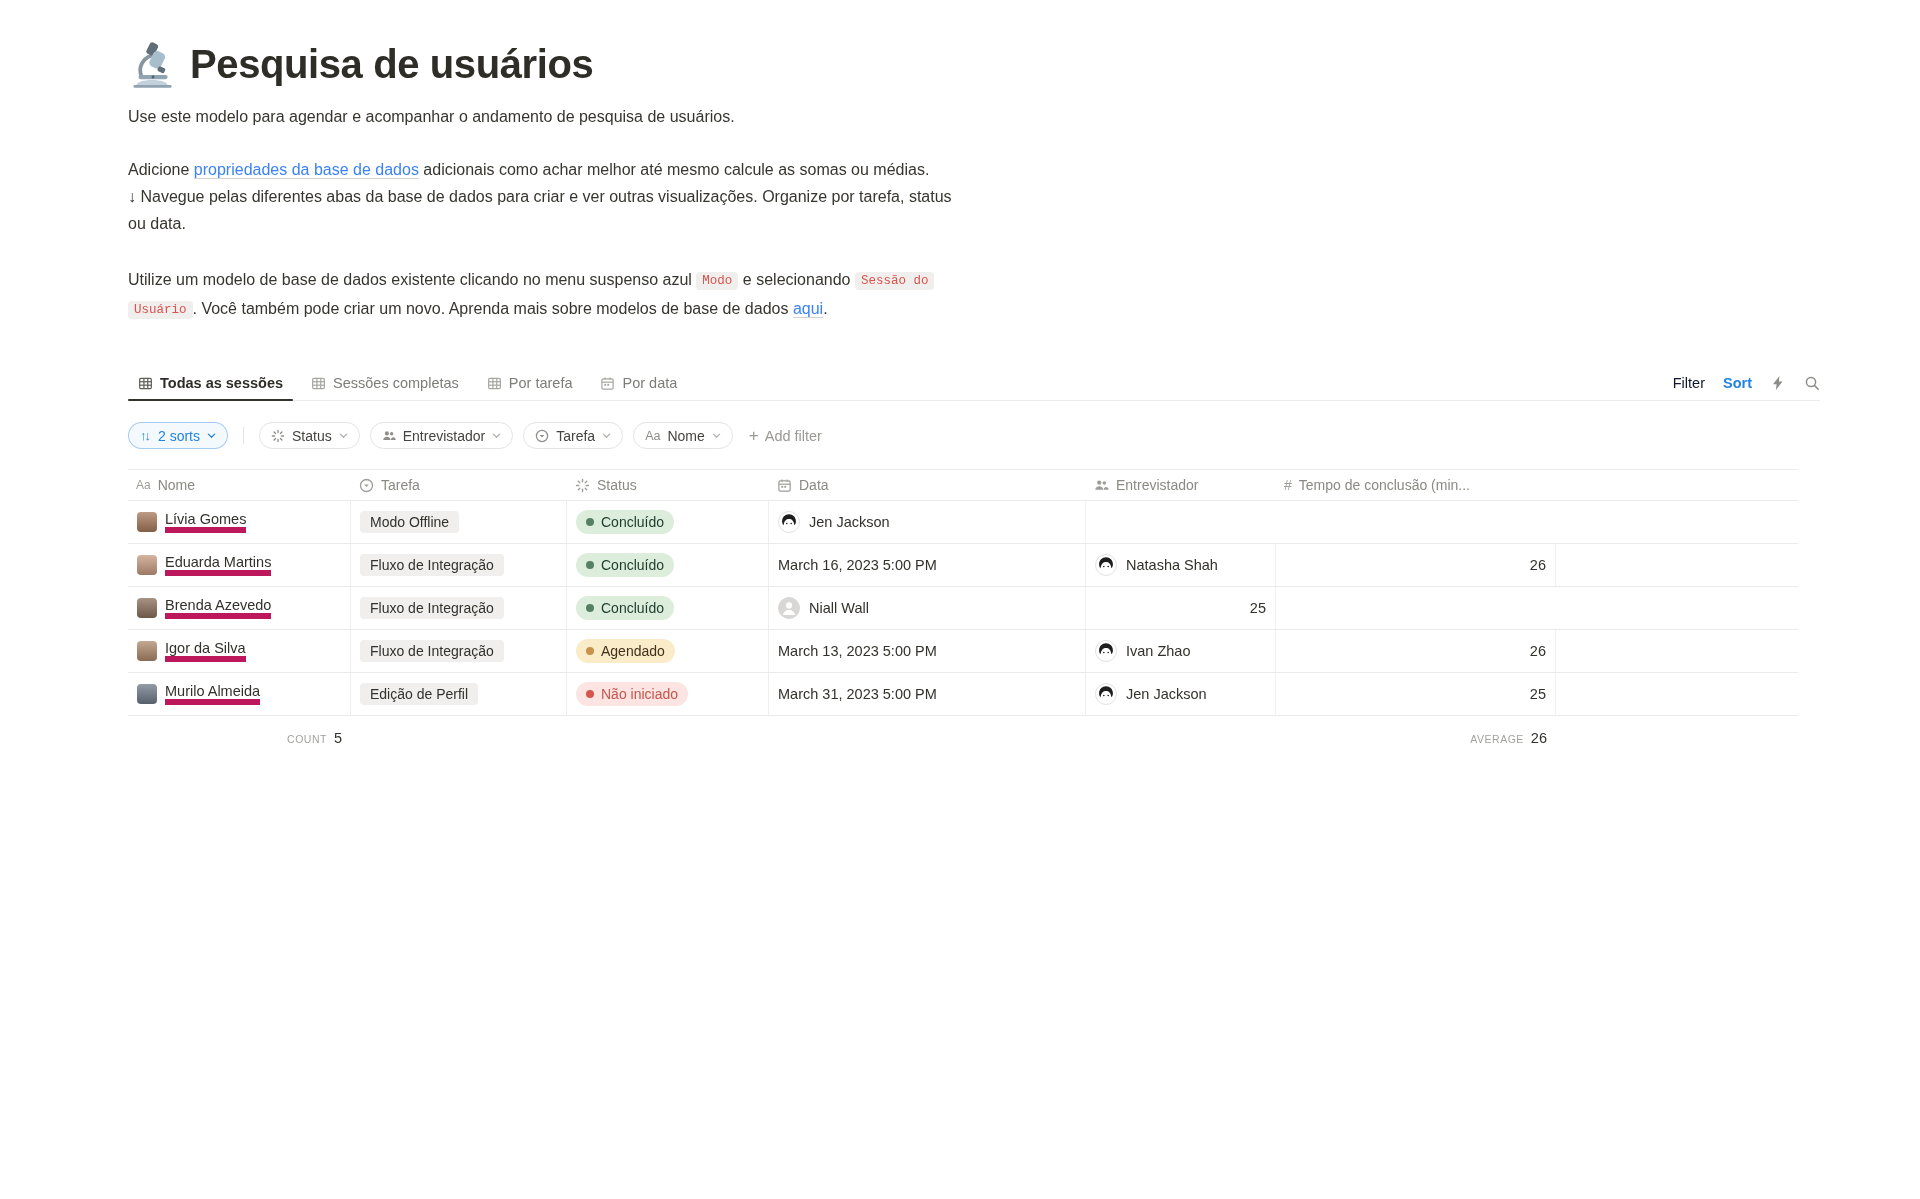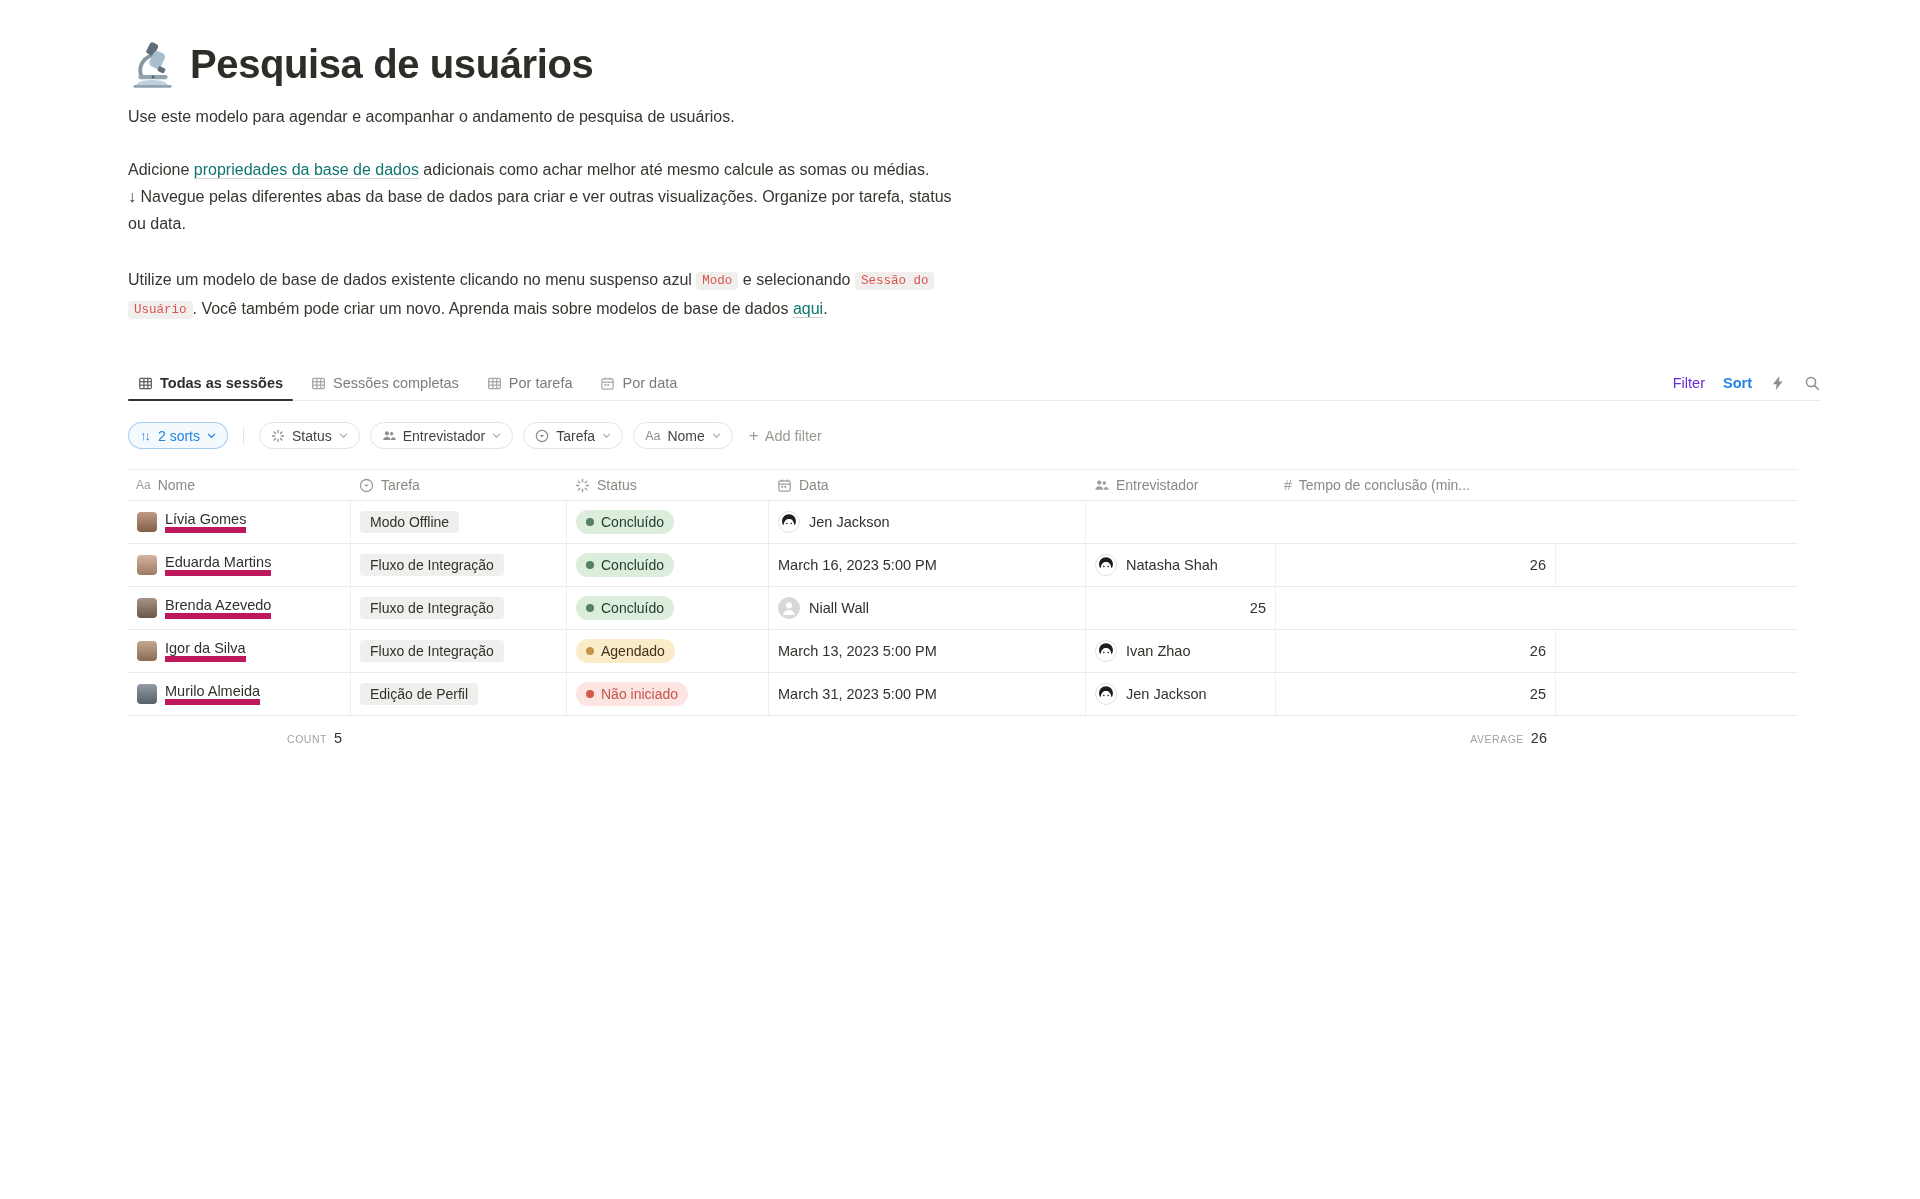--- a/index.html
+++ b/index.html
@@ -13,34 +13,34 @@
   h1.page-title { font-size:40px; font-weight:700; letter-spacing:-0.4px; color:#2F2D28; }
 
   .subtitle { margin-top:16px; font-size:16px; line-height:25px; color:#37352F; width:1140px; }
 
   .para { margin-top:27px; font-size:16px; line-height:27px; width:1145px; color:#37352F; }
   .para + .para { margin-top:29px; }
   .inline-code { font-family:"Liberation Mono","DejaVu Sans Mono",monospace;
     font-size:12.5px; color:var(--code-red,#D9534C); background:#F0EFED;
     border-radius:4px; padding:2px 6px; white-space:nowrap; vertical-align:1px; }
   .inline-code .open-icon { display:inline-block; width:12px; height:12px; vertical-align:-1px; margin-right:6px; color:var(--code-red,#D9534C); }
-  .gray-link { color:#0f766e; text-decoration:none; border-bottom:1px solid #D4D2CC; cursor:pointer; }
+  .gray-link { color:#3b82f6; text-decoration:none; border-bottom:1px solid #D4D2CC; cursor:pointer; }
 
   
   .view-bar { margin-top:44px; width:1692px; display:flex; align-items:flex-end;
     border-bottom:1px solid #EBEAE8; position:relative; }
   .tabs { display:flex; gap:8px; }
   .tab { display:flex; align-items:center; gap:7px; font-size:14.5px; padding:7px 10px 9px 10px;
     color:#7D7C78; cursor:pointer; position:relative; }
   .tab .t-icon { width:15px; height:15px; color:#A7A6A2; display:inline-flex; }
   .tab.active { color:#2F2D28; font-weight:700; }
   .tab.active .t-icon { color:#5F5E5A; }
   .tab.active::after { content:""; position:absolute; left:0; right:0; bottom:-1px; height:2.5px; background:#33312C; border-radius:1px; }
   .view-actions { margin-left:auto; display:flex; align-items:center; gap:18px; padding-bottom:9px; font-size:14.5px; }
-  .va-filter { color:#6d28d9; cursor:pointer; }
+  .va-filter { color:#0f172a; cursor:pointer; }
   .va-sort { color:var(--accent-blue,#2383E2); font-weight:600; cursor:pointer; }
   .va-icon { width:16px; height:16px; color:#8E8D89; cursor:pointer; display:inline-flex; }
 
   
   .filter-bar { margin-top:21px; display:flex; align-items:center; gap:10px; }
   .chip { display:inline-flex; align-items:center; gap:7px; height:27px; padding:0 11px;
     border:1px solid #E4E3E1; border-radius:14px; background:#fff; font-size:14px; color:#45443F; cursor:pointer; }
   .chip .c-icon { width:14px; height:14px; color:#8E8D89; display:inline-flex; }
   .chip .chev { width:9px; height:9px; color:#B3B2AF; display:inline-flex; }
   .chip.sort-chip { border-color:rgba(35,131,226,0.38); background:rgba(35,131,226,0.05);

